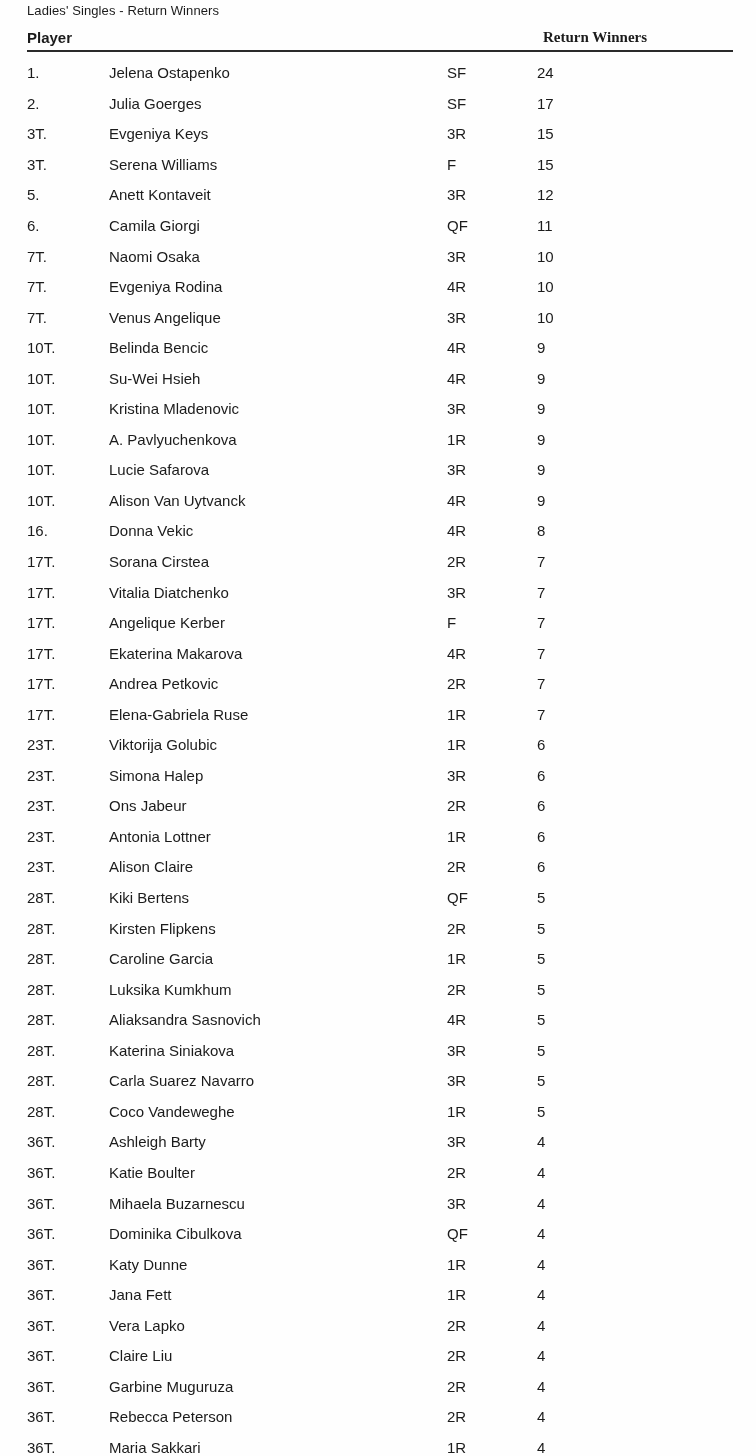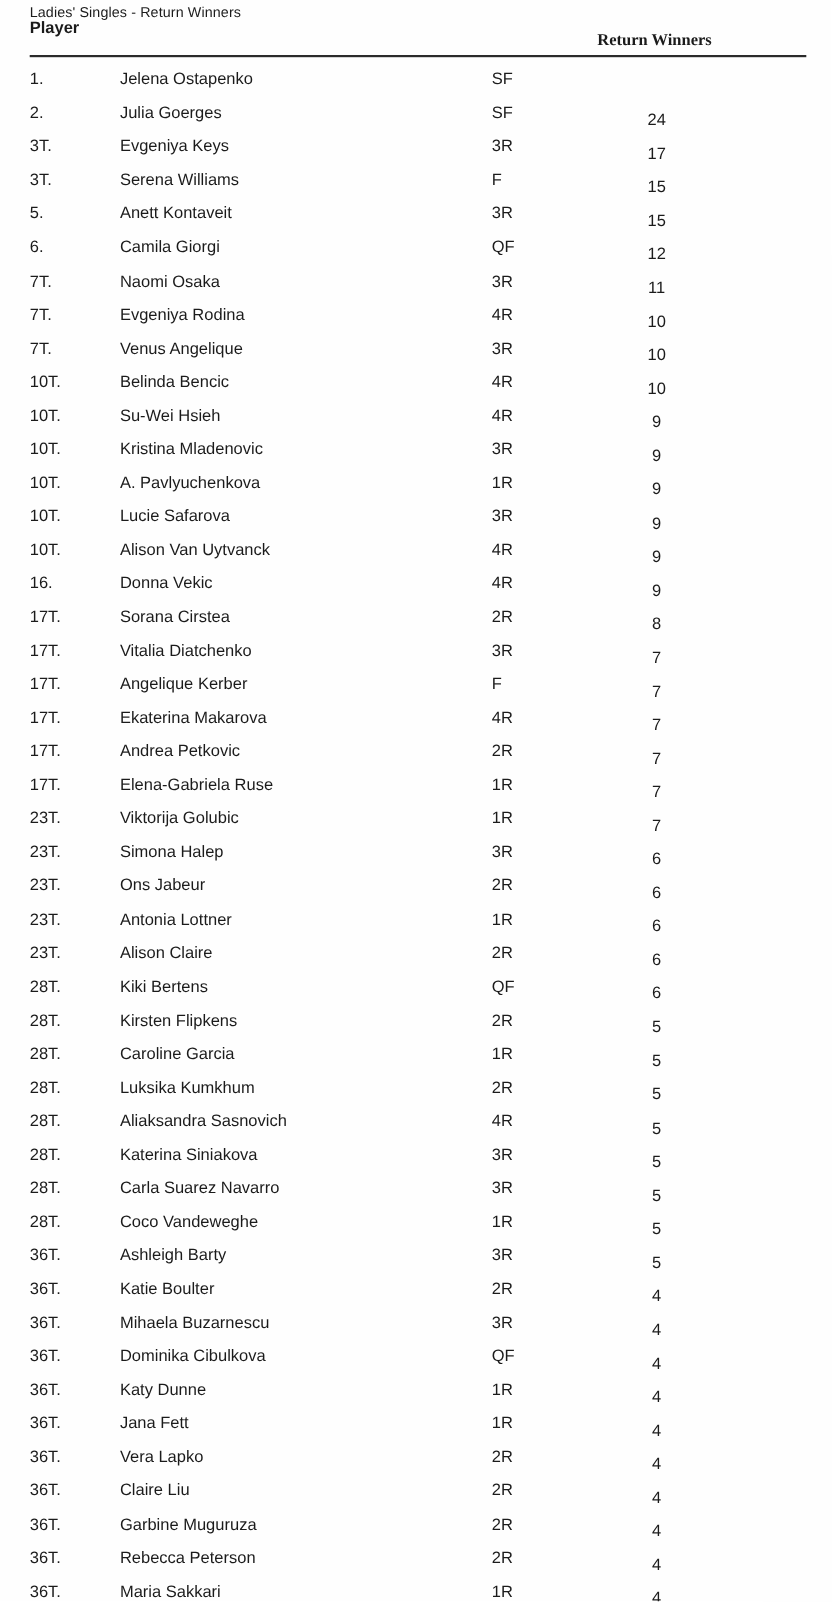--- a/index.html
+++ b/index.html
@@ -21,21 +21,21 @@
     left: 27px;
     top: 3px;
     font-size: 13px;
     font-weight: 400;
     letter-spacing: 0.1px;
     white-space: nowrap;
   }
   .header-player {
     position: absolute;
     left: 27px;
-    top: 17px;
+    top: 29px;
     font-size: 15px;
     font-weight: 700;
     white-space: nowrap;
   }
   .header-winners {
     position: absolute;
     left: 543px;
     top: 29px;
     font-size: 15px;
     font-weight: 700;
@@ -64,21 +64,21 @@
     position: absolute;
     top: 50%;
     transform: translateY(-50%);
     font-size: 15px;
     white-space: nowrap;
     line-height: 1;
   }
   .cell.rank    { left: 27px; }
   .cell.player  { left: 68px; margin-left: 41px; }
   .cell.round   { left: 447px; }
-  .cell.winners { left: 537px; width: 120px; text-align: center; margin-top: 37px; }
+  .cell.winners { left: 537px; width: 120px; text-align: left; }
 </style>
 </head>
 <body>
 
 <div class="page">
   <div class="title">Ladies' Singles - Return Winners</div>
   <div class="header-player">Player</div>
   <div class="header-winners">Return Winners</div>
   <div class="rule"></div>
   <div class="rows" id="rows">

